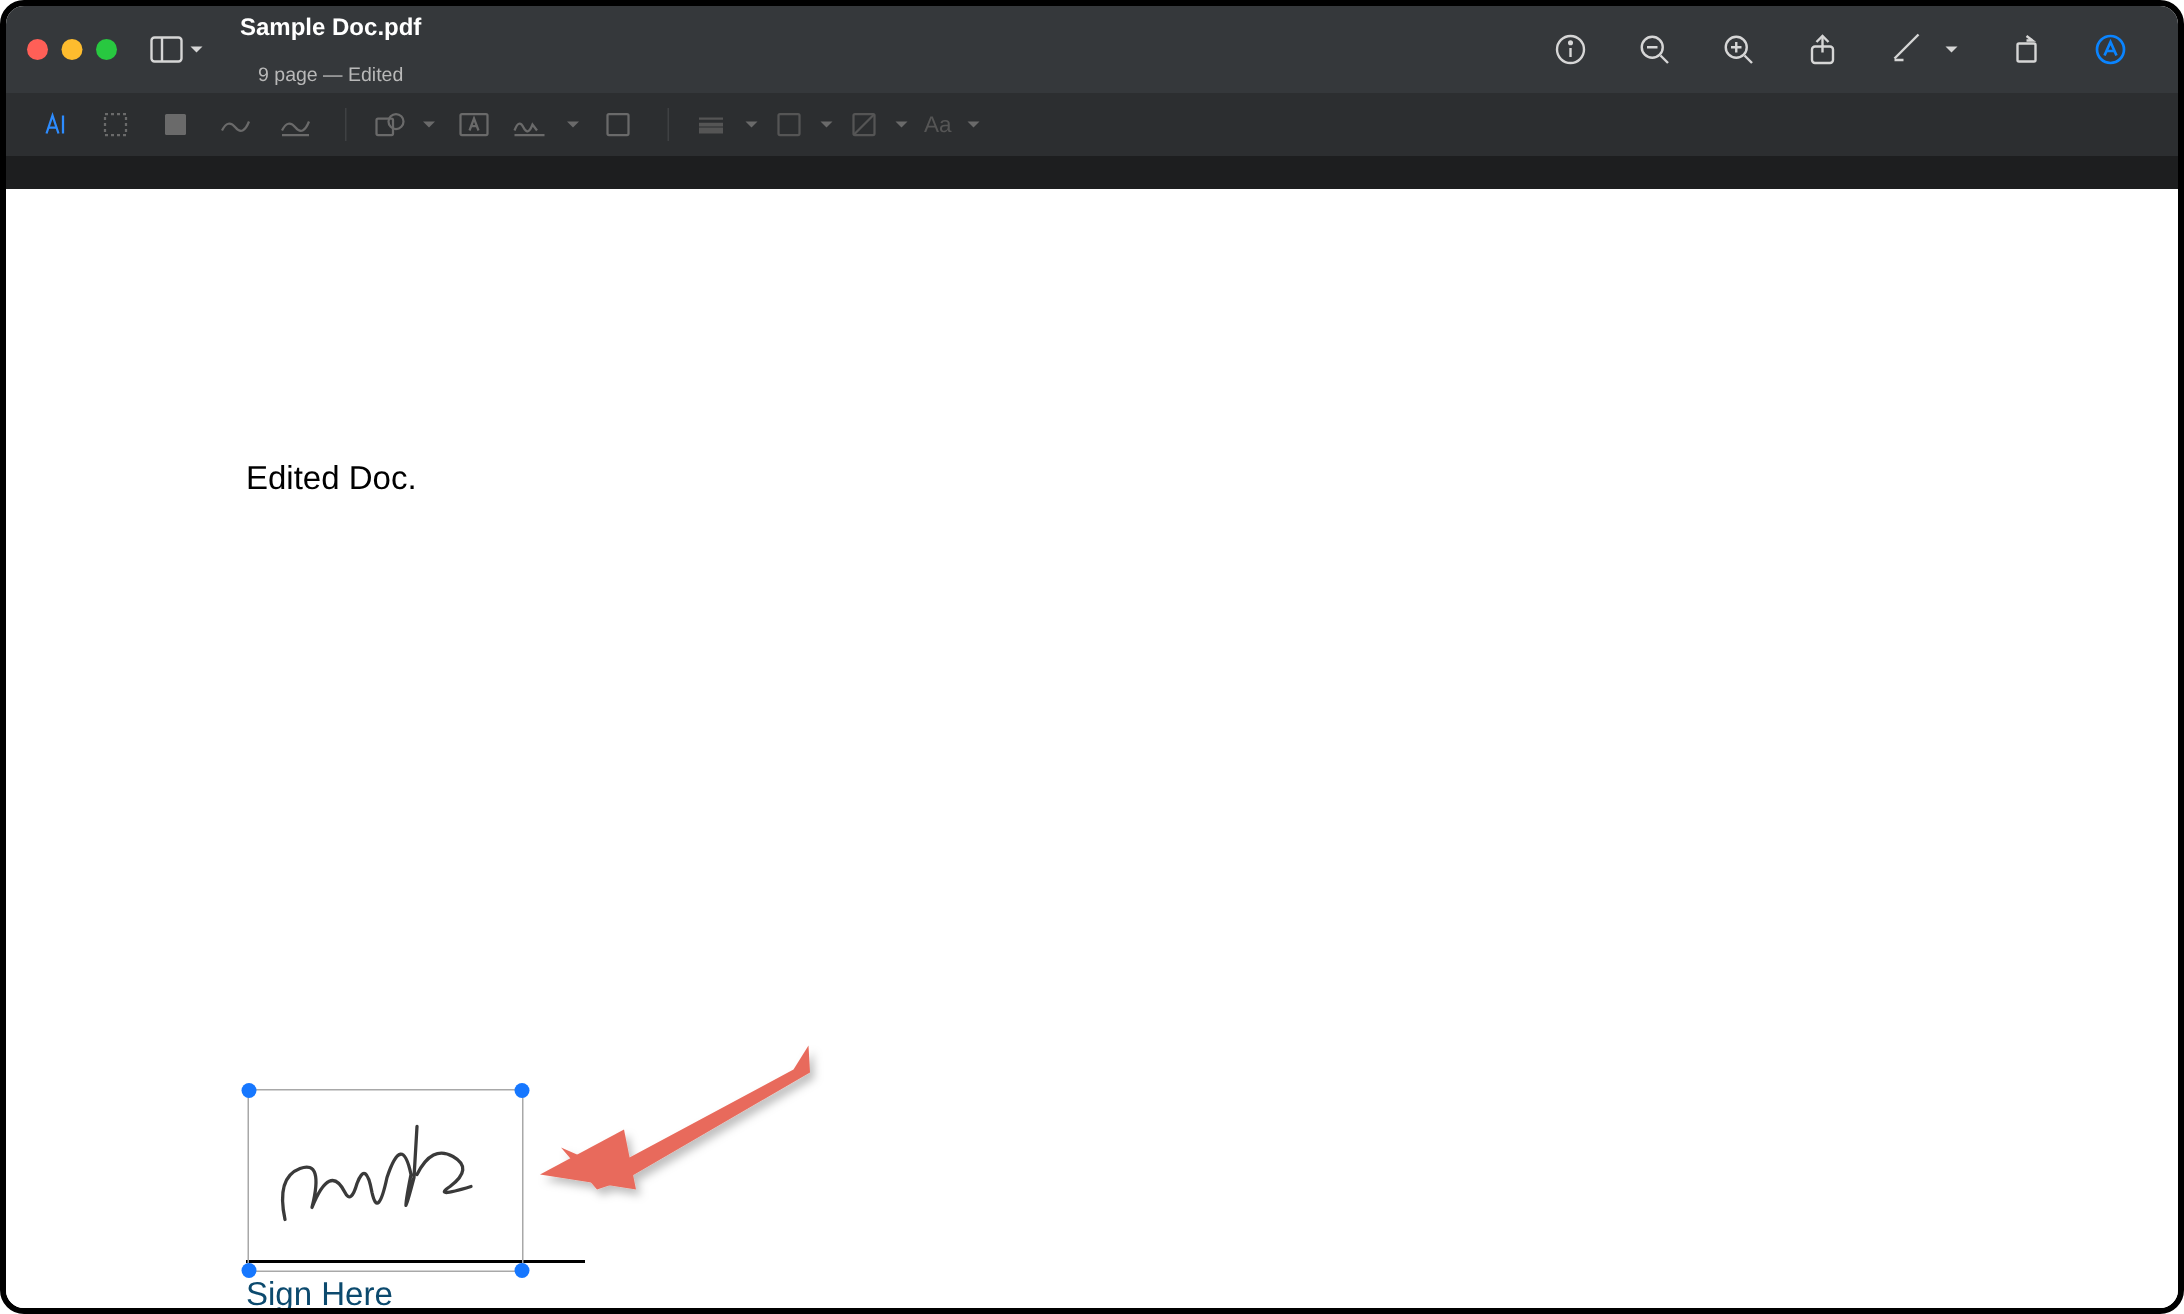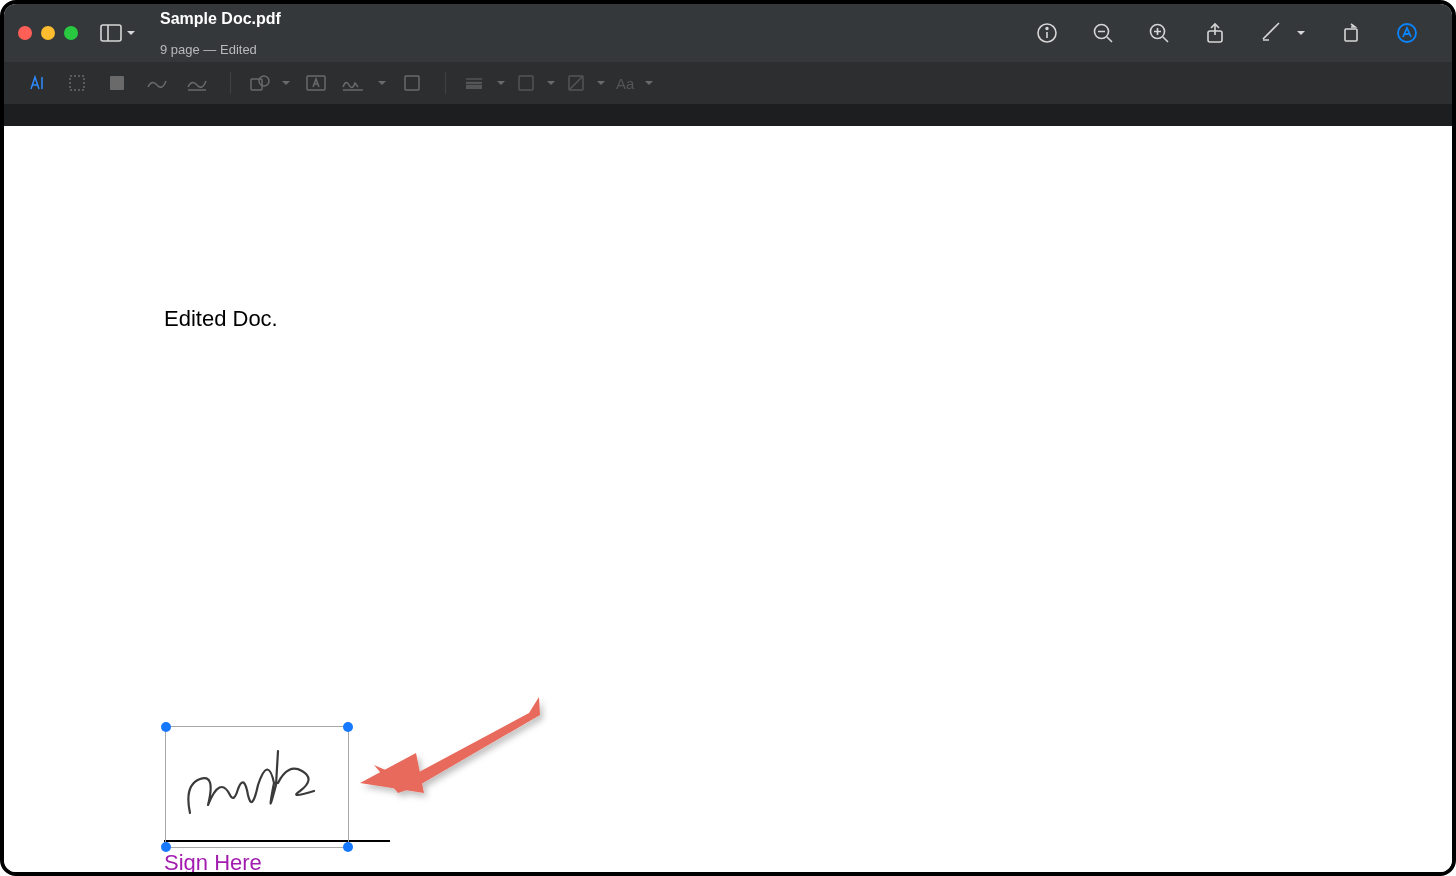--- a/index.html
+++ b/index.html
@@ -33,21 +33,21 @@
 }
 .traffic { display: flex; gap: 9px; margin-right: 22px; }
 .traffic .dot { width: 14px; height: 14px; border-radius: 50%; }
 .dot.red { background: #ff5f57; }
 .dot.yellow { background: #febc2e; }
 .dot.green { background: #28c840; }
 
 .sidebar-toggle { display: flex; align-items: center; gap: 4px; color: #d6d6d6; margin-right: 24px; }
 .sidebar-toggle svg { display: block; }
 
-.title-block { display: flex; flex-direction: column; gap: 14px; }
+.title-block { display: flex; flex-direction: column; gap: 14px; align-items: center; }
 .title-main { font-size: 16px; font-weight: 600; color: #fff; }
 .title-sub { font-size: 13px; color: #b9b9b9; }
 
 .spacer { flex: 1; }
 
 .top-actions { display: flex; align-items: center; gap: 34px; margin-right: 20px; }
 .top-actions > * { color: #d6d6d6; display: flex; align-items: center; }
 .markup-group { display: flex; align-items: center; gap: 14px; }
 .markup-active svg { color: #0a84ff; }
 
@@ -95,21 +95,21 @@
   top: 180px;
   font-size: 22px;
   color: #000;
 }
 
 .sign-label {
   position: absolute;
   left: 160px;
   top: 724px;
   font-size: 22px;
-  color: #a21caf;
+  color: #0c4a6e;
 }
 
 .sig-line {
   position: absolute;
   left: 160px;
   top: 714px;
   width: 226px;
   height: 2px;
   background: #000;
 }

